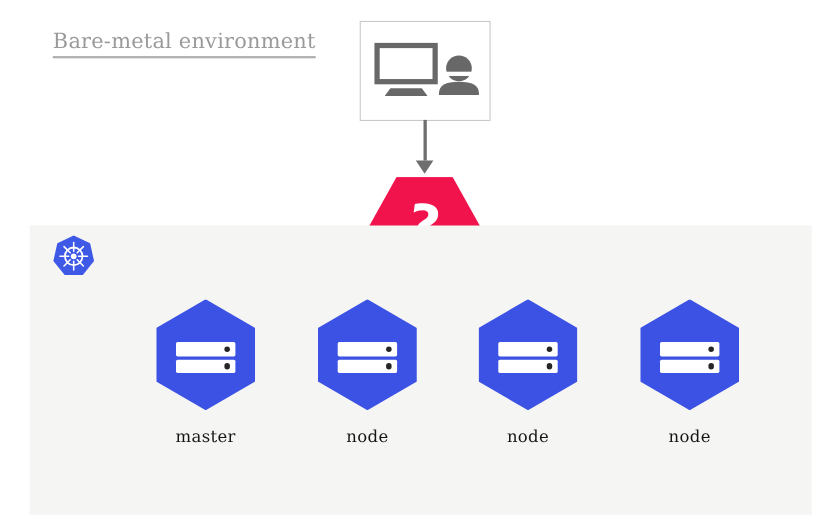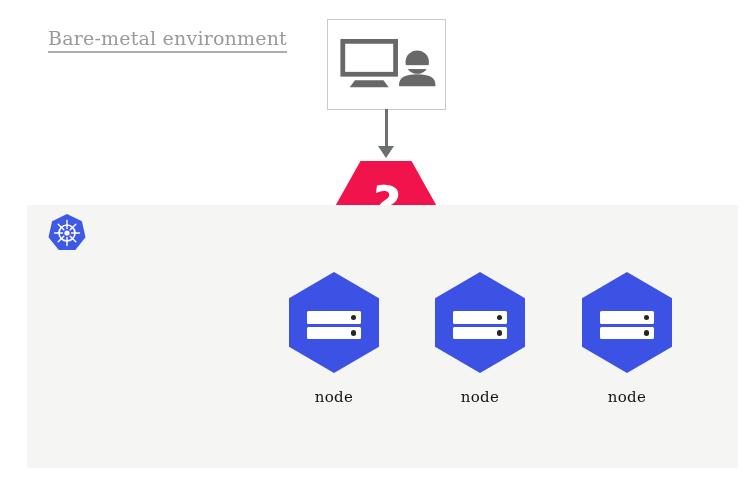--- a/index.html
+++ b/index.html
@@ -141,20 +141,33 @@
           <line x1="20" y1="24.5" x2="20" y2="32.5"></line>
           <line x1="16.8" y1="23.2" x2="11.2" y2="28.8"></line>
           <line x1="15.5" y1="20" x2="7.5" y2="20"></line>
           <line x1="16.8" y1="16.8" x2="11.2" y2="11.2"></line>
           <line x1="20" y1="15.5" x2="20" y2="7.5"></line>
           <line x1="23.2" y1="16.8" x2="28.8" y2="11.2"></line>
         </g>
       </svg>
     </span>
 
+    <div class="node n1">
+      <div class="node-hex">
+        <div class="server-bars">
+          <div class="server-bar">
+              <span class="server-dot"></span>
+            </div>
+          <div class="server-bar">
+              <span class="server-dot"></span>
+            </div>
+        </div>
+      </div>
+      <span class="node-label">master</span>
+    </div>
 
     <div class="node n2">
       <div class="node-hex">
         <div class="server-bars">
           <div class="server-bar">
               <span class="server-dot"></span>
             </div>
           <div class="server-bar">
               <span class="server-dot"></span>
             </div>

